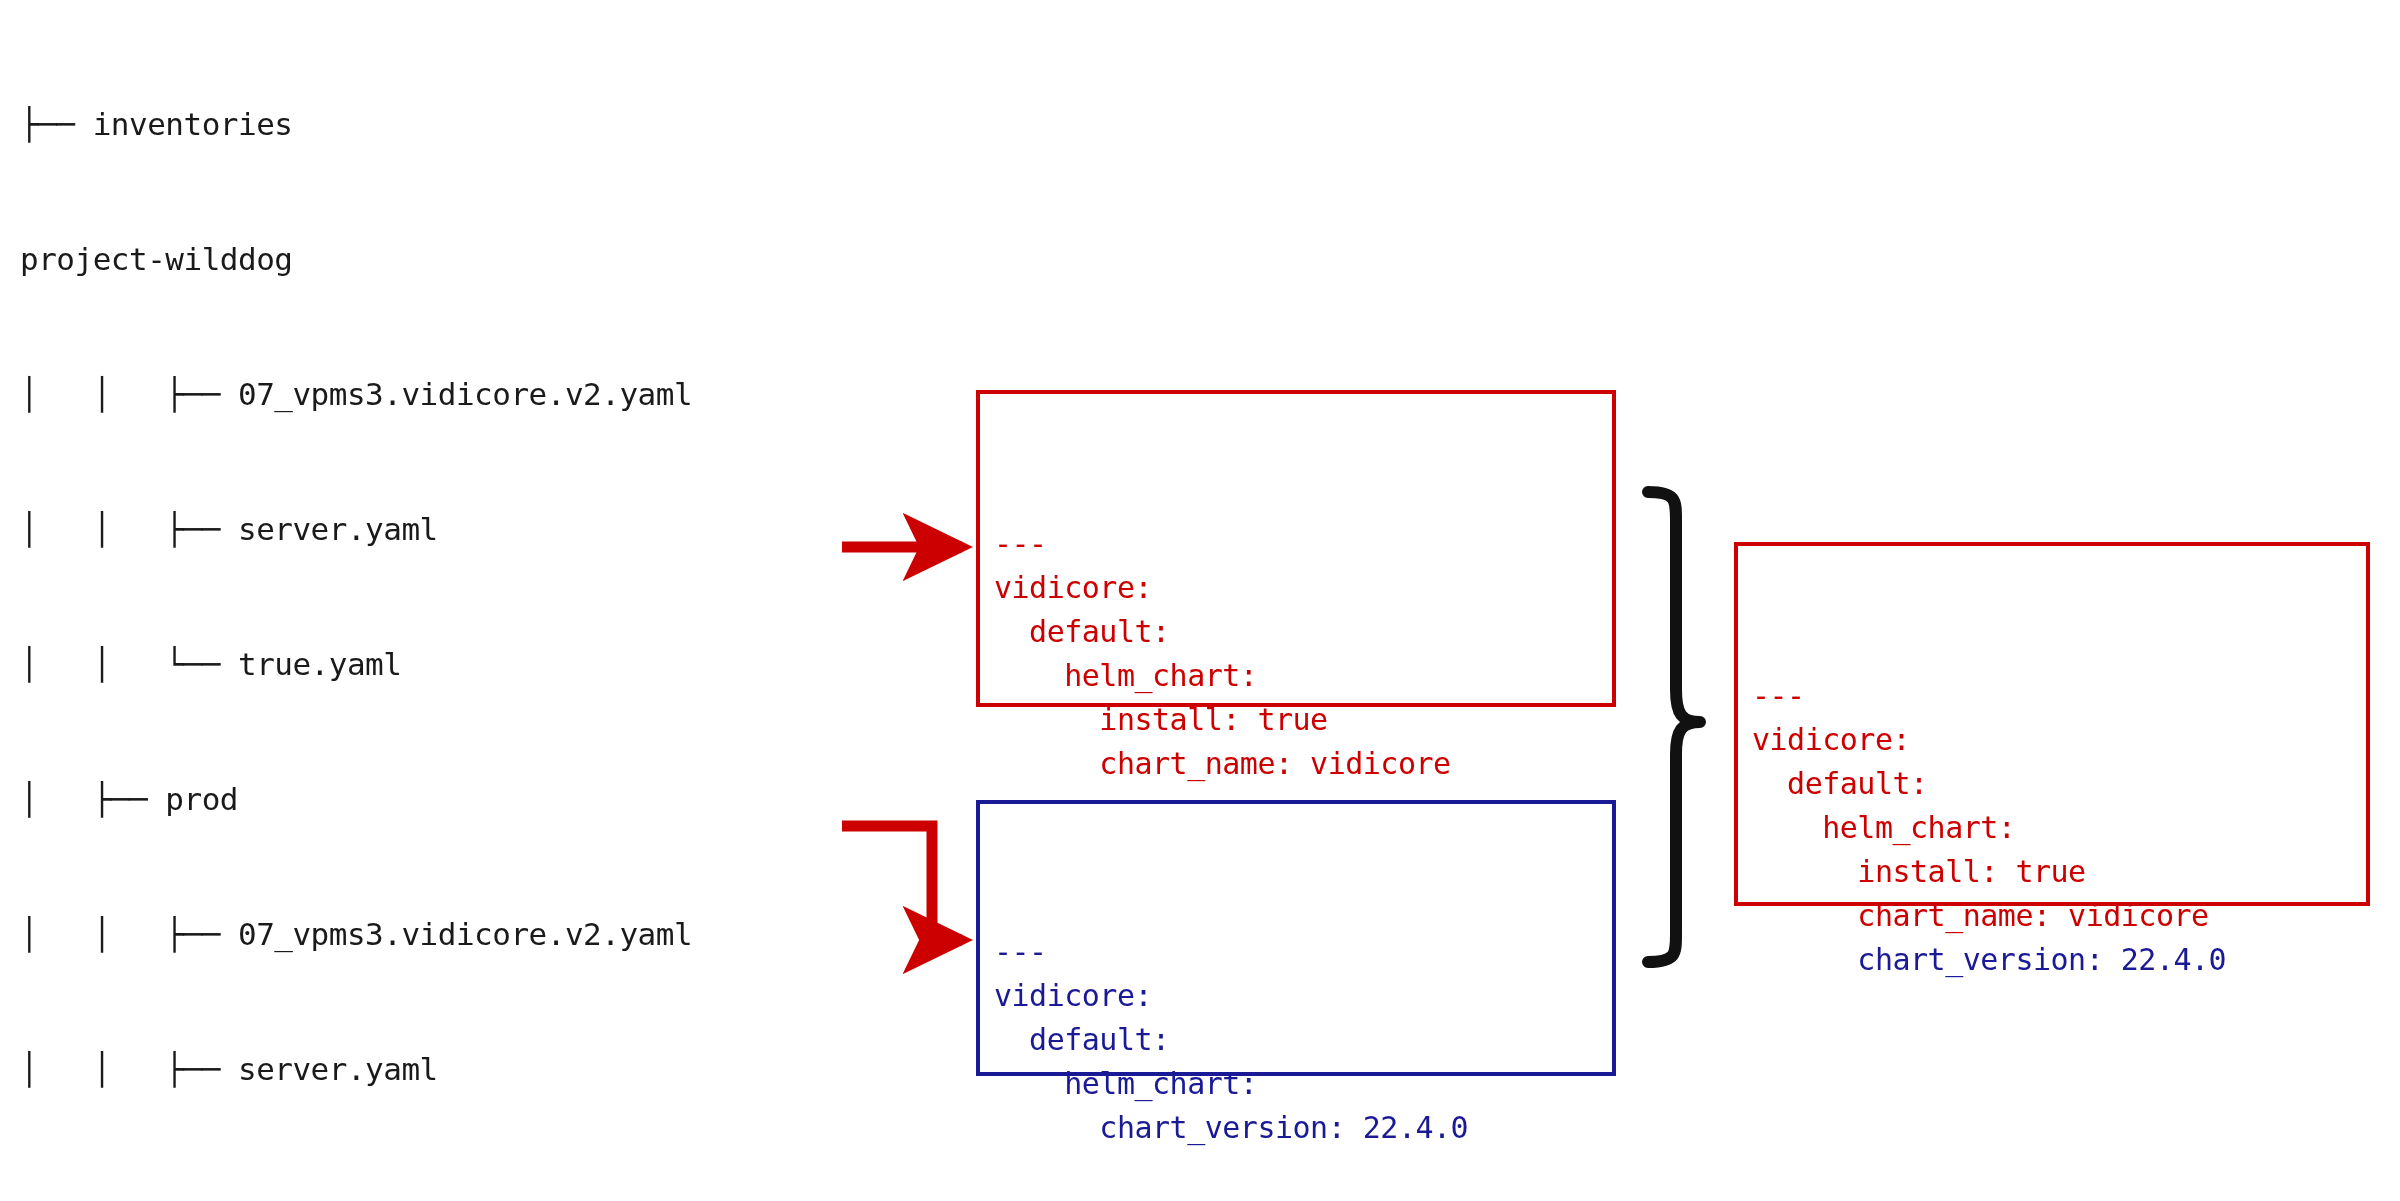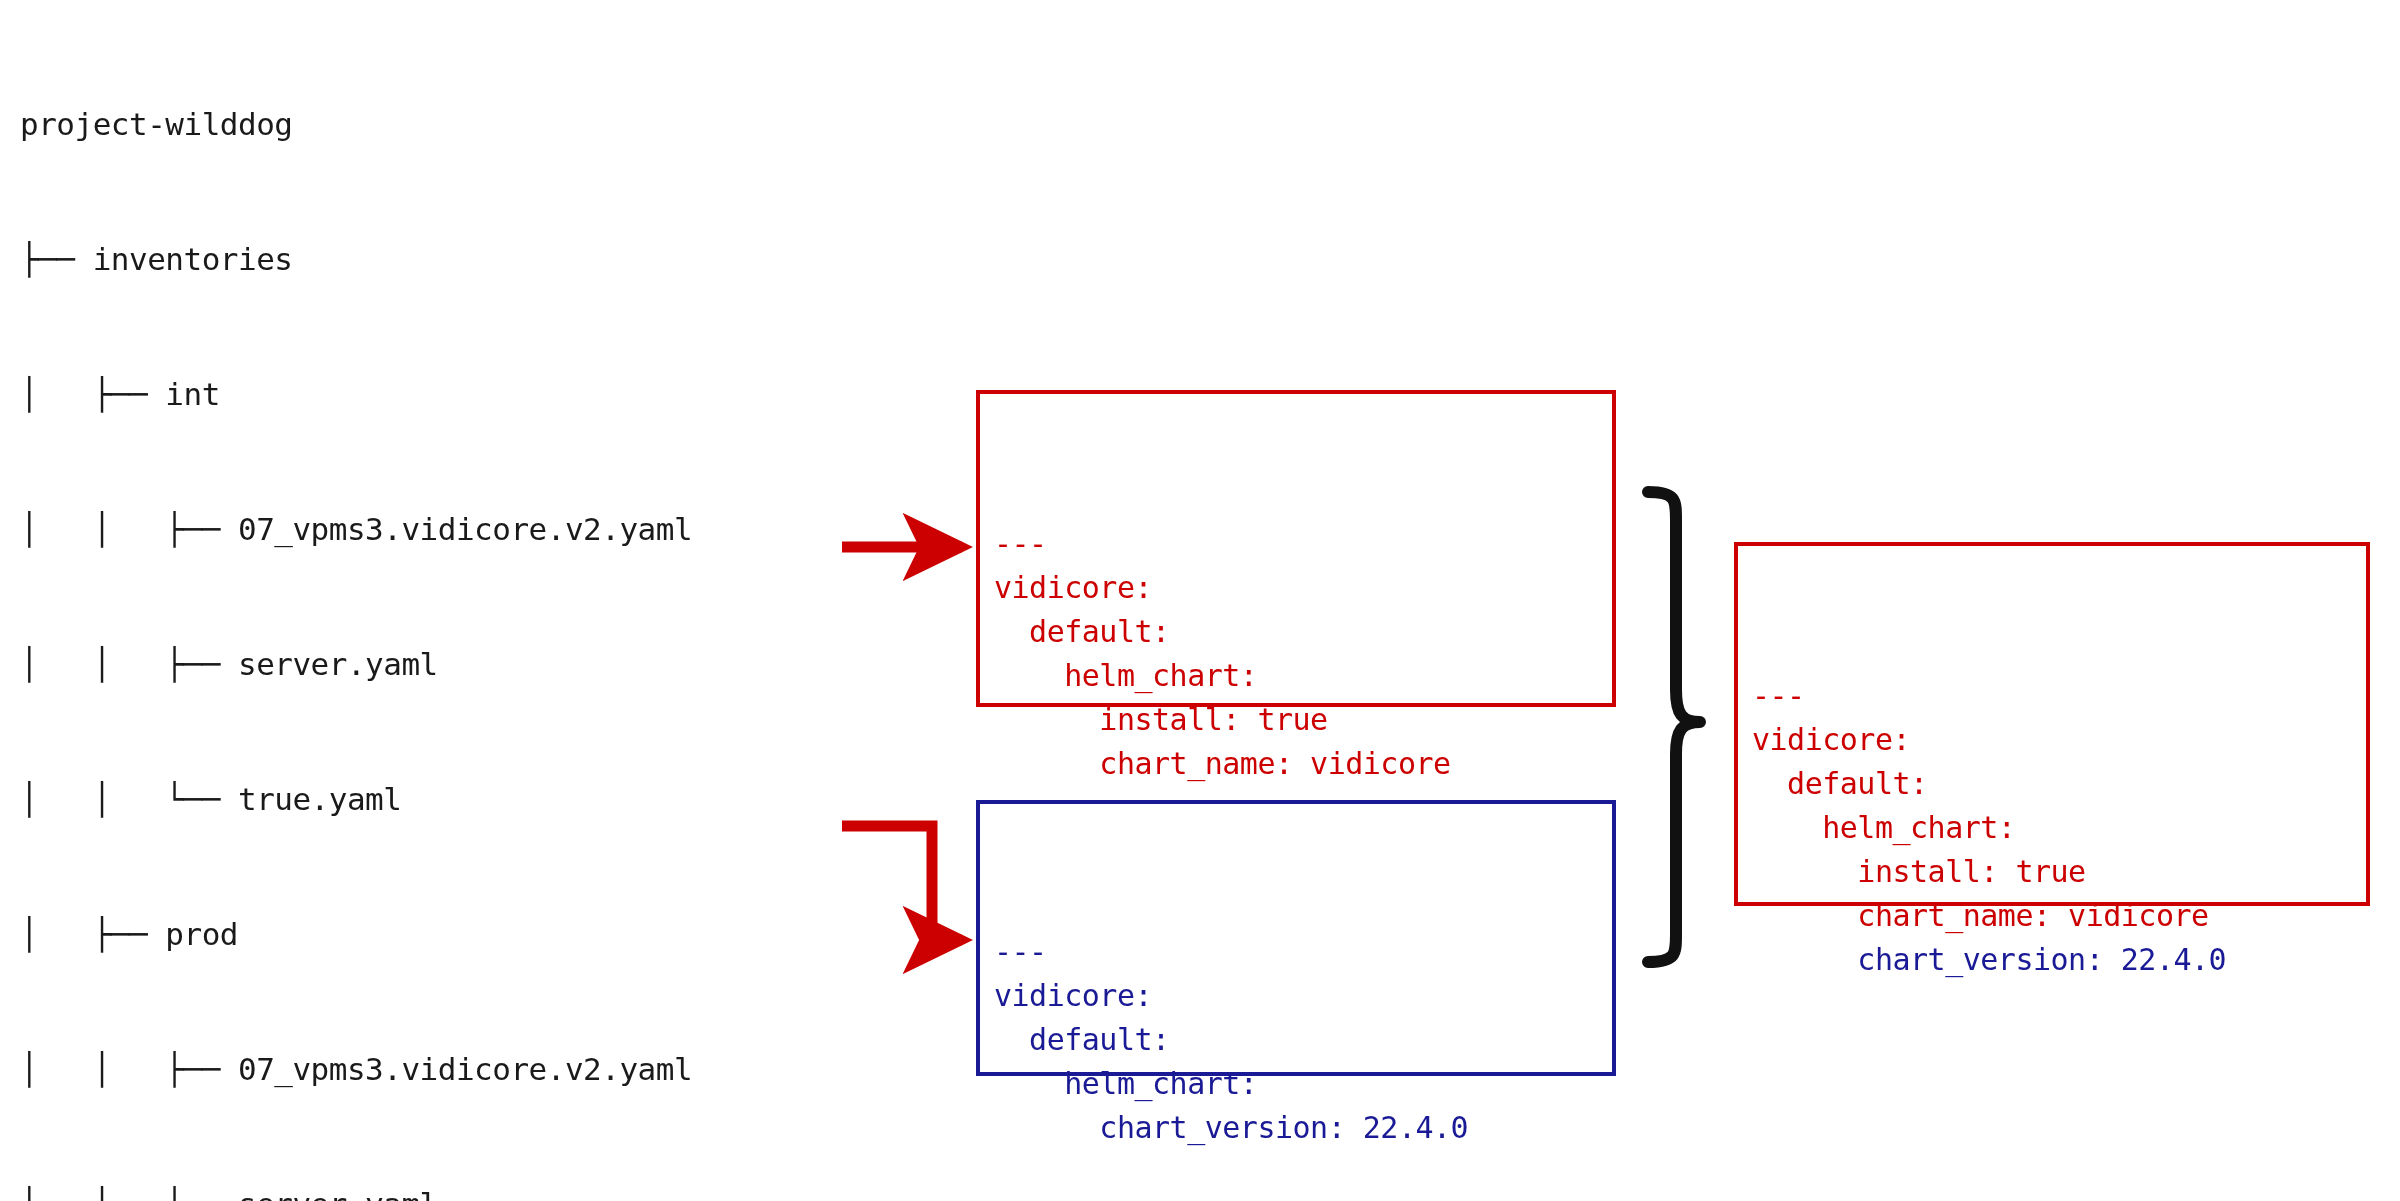--- a/index.html
+++ b/index.html
@@ -91,23 +91,22 @@
     height: 1201px;
     pointer-events: none;
   }
 </style>
 </head>
 <body>
 
 <div id="canvas">
 
   <div id="tree">
+    <div class="tree-line">├── inventories</div>
     <div class="tree-line">project-wilddog</div>
-    <div class="tree-line">├── inventories</div>
-    <div class="tree-line">│   ├── int</div>
     <div class="tree-line">│   │   ├── 07_vpms3.vidicore.v2.yaml</div>
     <div class="tree-line">│   │   ├── server.yaml</div>
     <div class="tree-line">│   │   └── true.yaml</div>
     <div class="tree-line">│   ├── prod</div>
     <div class="tree-line">│   │   ├── 07_vpms3.vidicore.v2.yaml</div>
     <div class="tree-line">│   │   ├── server.yaml</div>
     
     
     
     

